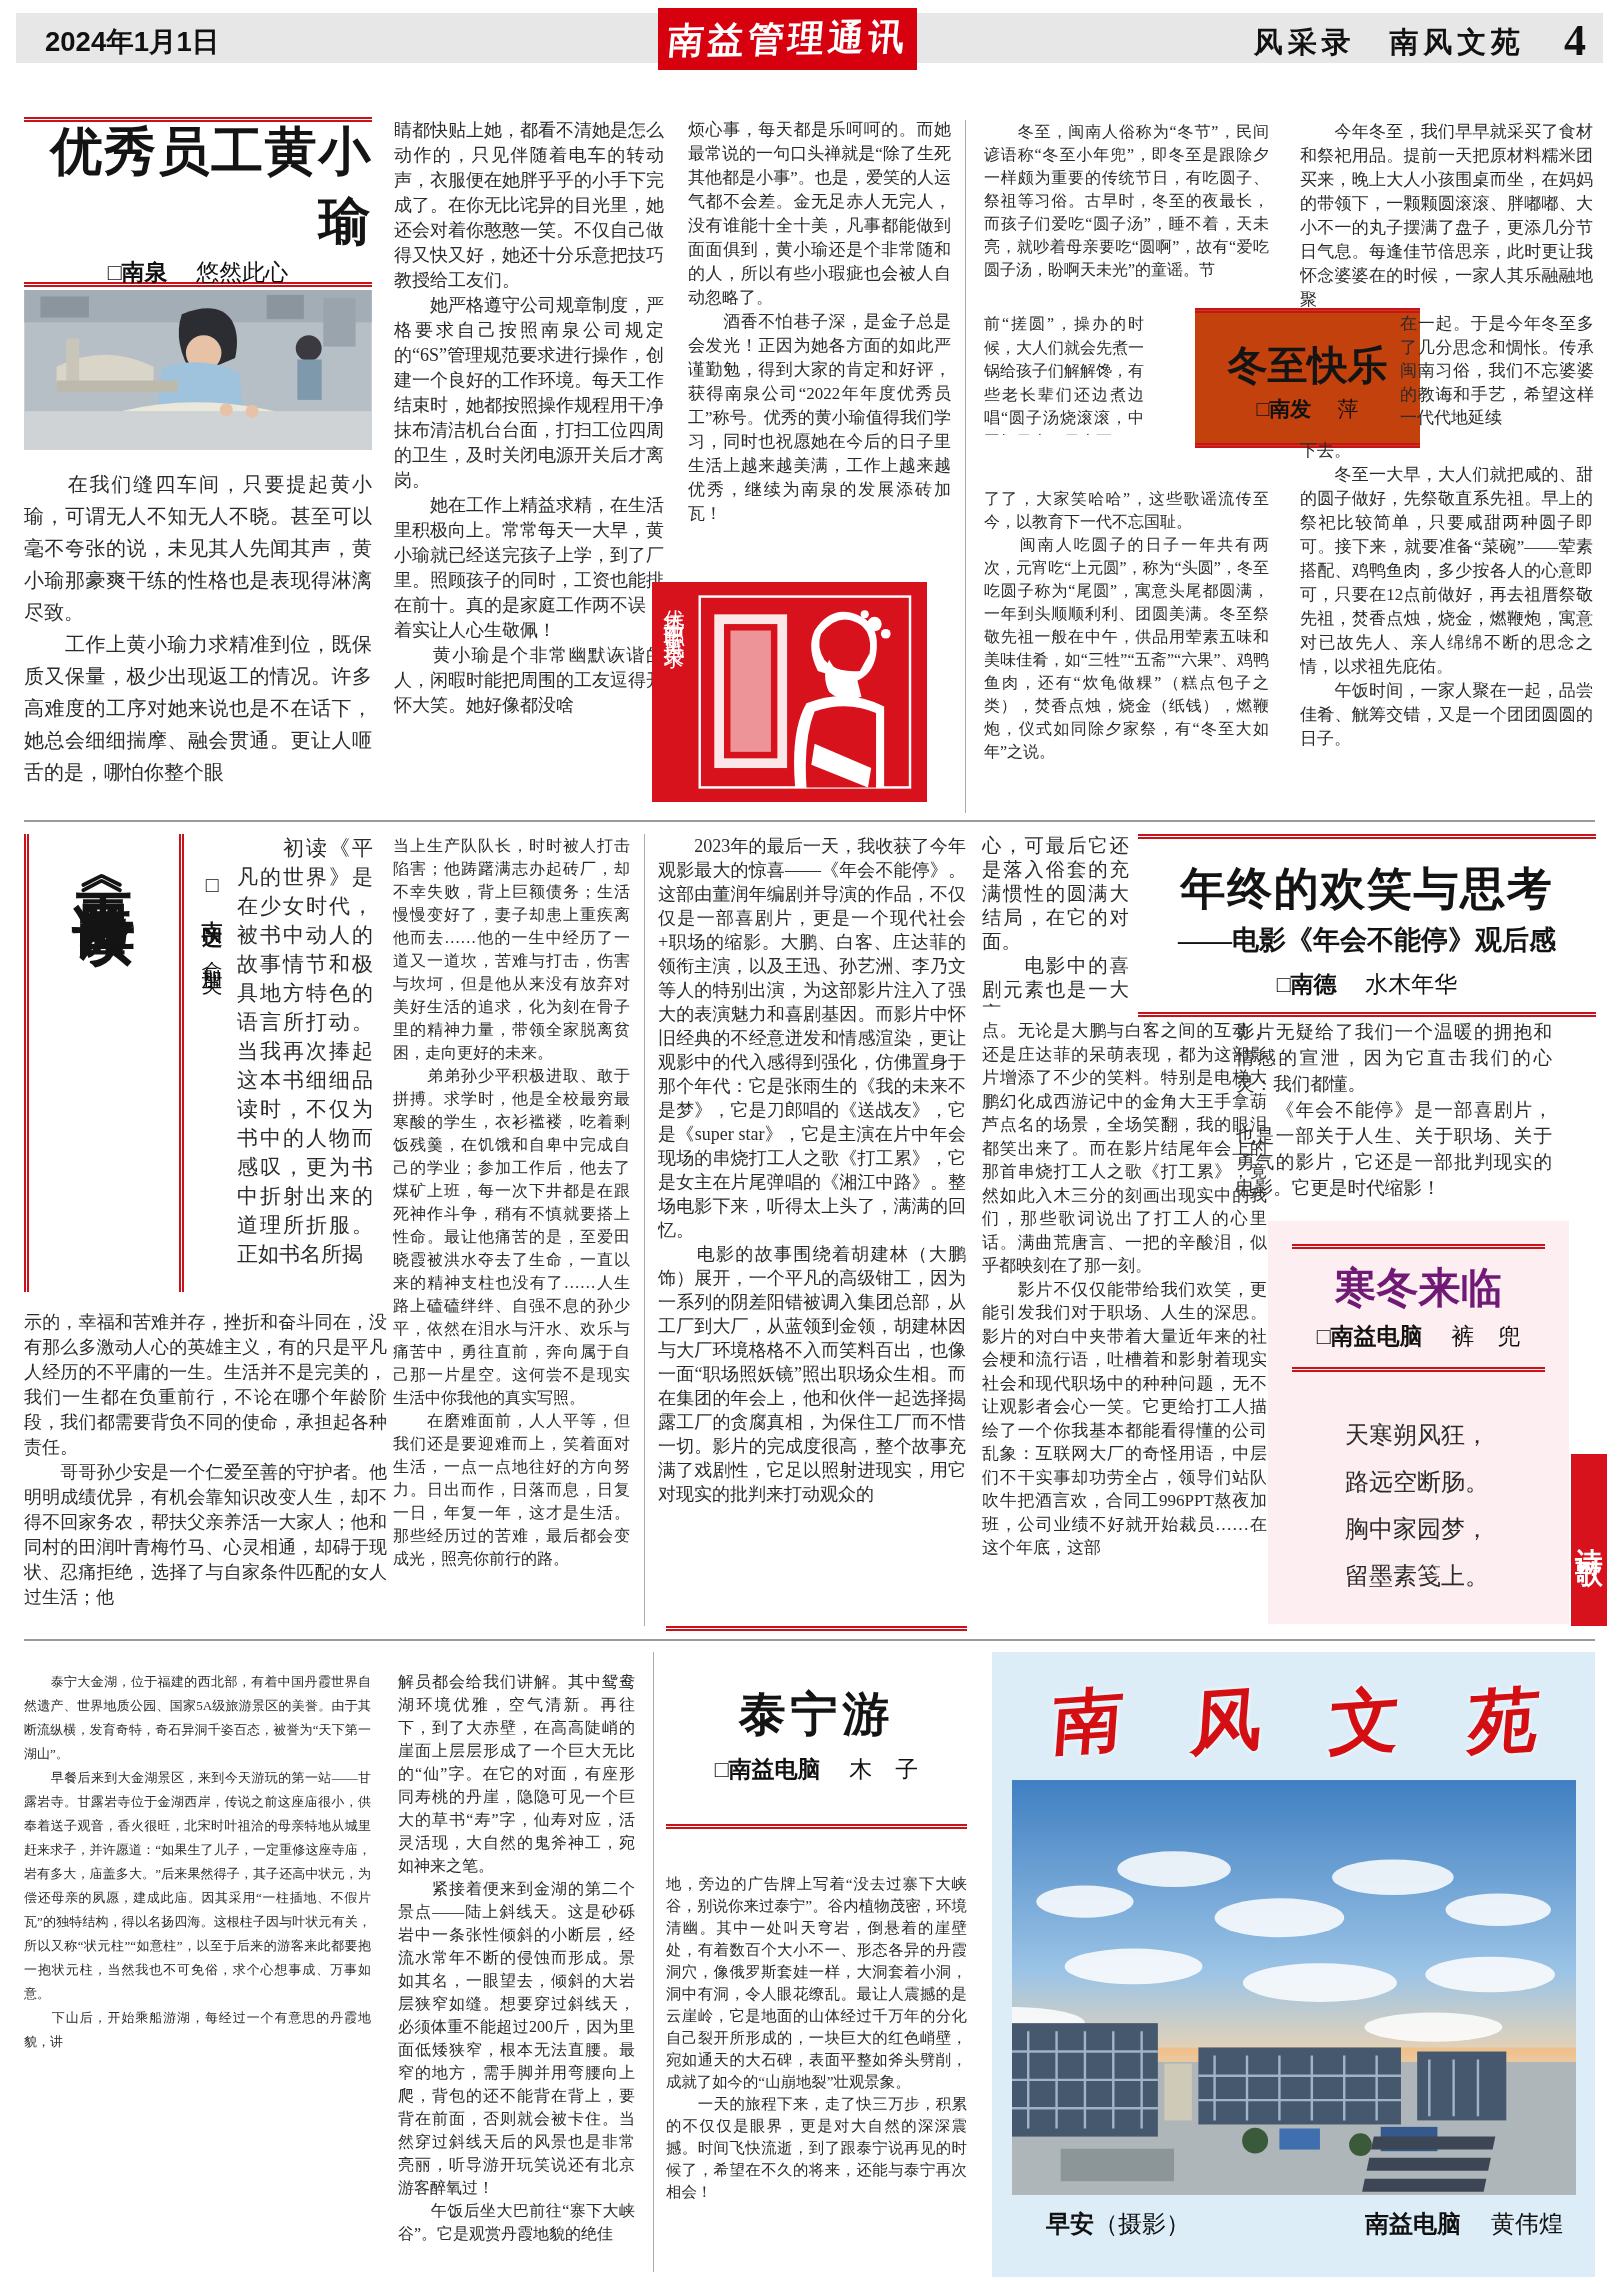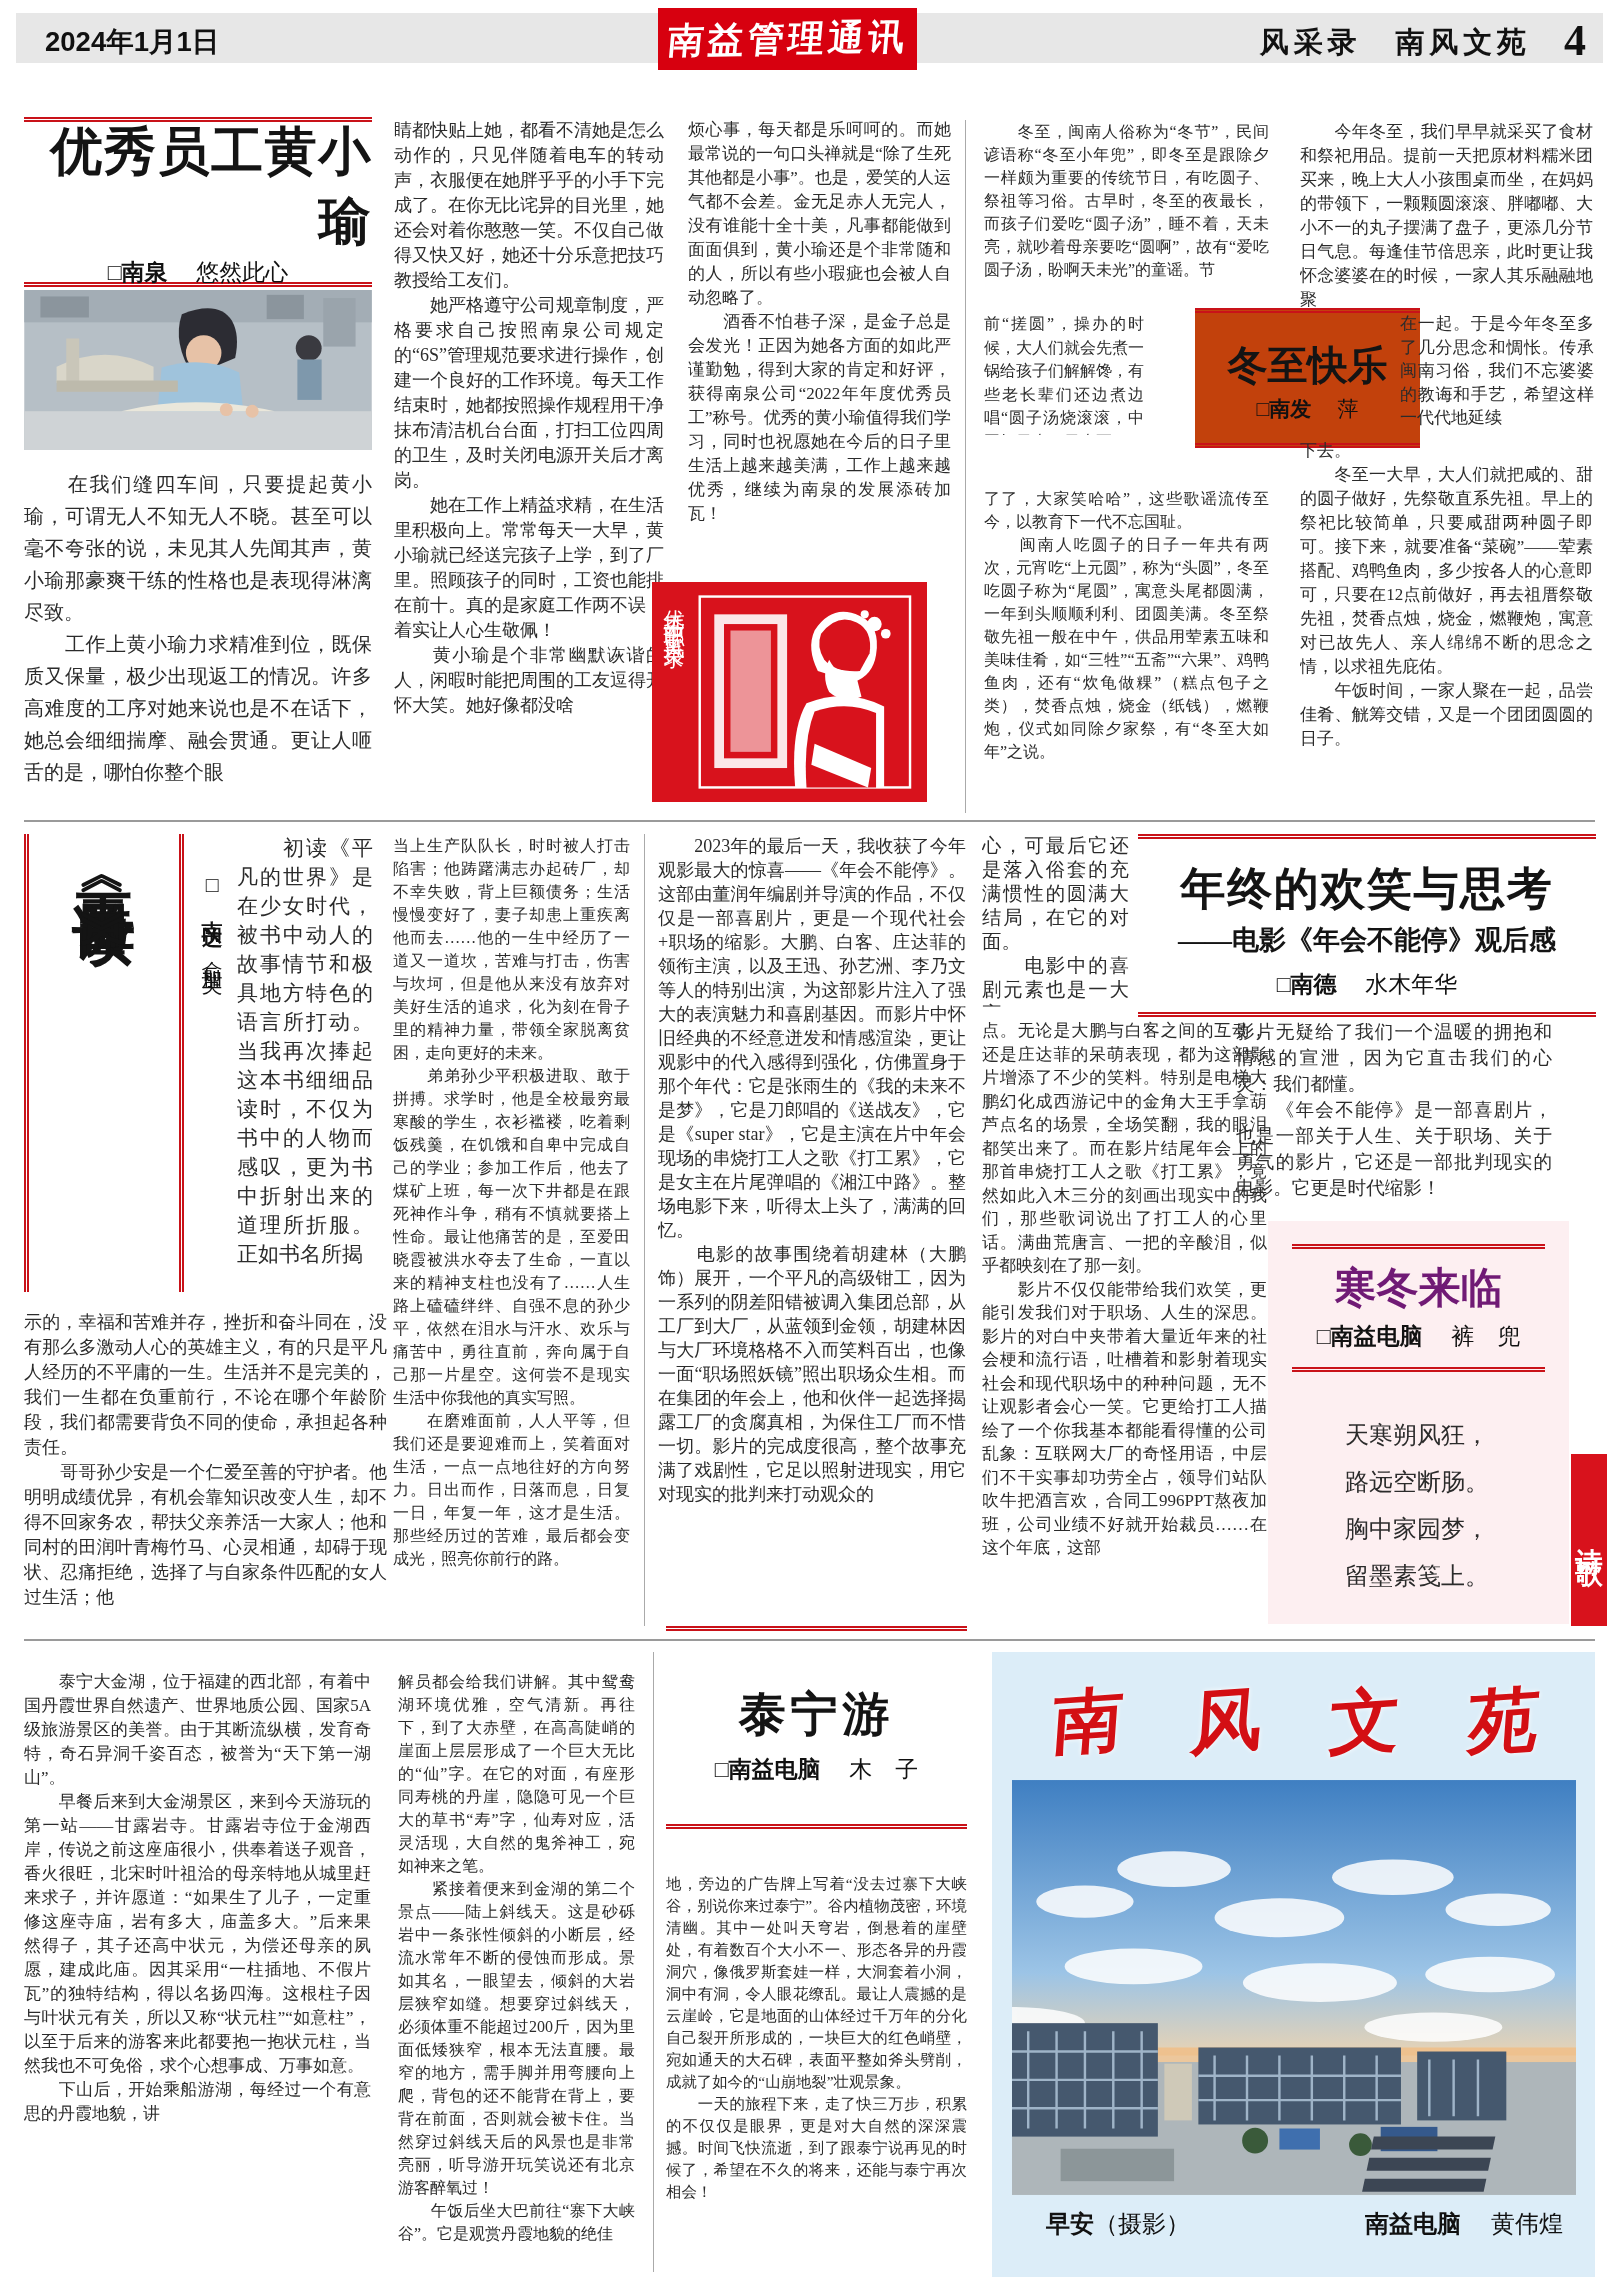--- a/index.html
+++ b/index.html
@@ -9,21 +9,21 @@
   .body-text{text-align:justify;overflow:hidden;white-space:pre-line;
              font-family:"Liberation Serif","DejaVu Serif",serif;}
   
   .hdr-bar{left:16px;top:13px;width:1587px;height:50px;background:#e7e7e7;}
   .hdr-date{left:45px;top:24px;font-family:"Liberation Sans","DejaVu Sans",sans-serif;
             font-weight:bold;font-size:27.5px;color:#111;}
   .masthead{left:658px;top:8px;width:259px;height:62px;background:#d7000f;
             display:flex;align-items:center;justify-content:center;}
   .masthead span{color:#fff;font-size:36px;font-weight:bold;letter-spacing:4px;
                  transform:skewX(-6deg) rotate(-1deg);font-family:"Liberation Serif",serif;}
-  .hdr-right{right:89px;top:23px;font-size:29px;font-weight:bold;letter-spacing:4.9px;color:#111;}
+  .hdr-right{right:95px;top:23px;font-size:29px;font-weight:bold;letter-spacing:4.9px;color:#111;}
   .hdr-page{right:34px;top:14.6px;font-size:44px;font-weight:bold;color:#111;}
   
   .hrule{background:#9a9a9a;height:1.6px;}
   .vrule{background:#aaaaaa;width:0.8px;}
   .red-dbl-top{border-top:5.7px double #c91219;}
   .red-dbl-bot{border-bottom:5.7px double #c91219;}
   
   .tblock{display:flex;flex-direction:column;align-items:center;justify-content:center;text-align:right;}
   .byline{font-size:23px;color:#111;}
   .byline b{font-family:"Liberation Sans","DejaVu Sans",sans-serif;font-weight:bold;}
@@ -71,21 +71,21 @@
   .poem{left:1268px;top:1221px;width:301px;height:403px;background:#fdeff1;}
   .poem-inner{margin:23px 24px 0 24px;}
   .poem h3{margin:11.3px 0 4.9px 0;font-size:42px;font-weight:bold;text-align:center;color:#701a75;}
   .poem .byline{display:block;text-align:center;margin-bottom:11.3px;}
   .poem-lines{margin-top:40px;padding-left:53px;font-size:24px;line-height:47px;white-space:pre-line;}
   .poetry-tab{left:1571px;top:1454px;width:36px;height:172px;background:#d8121c;
               display:flex;align-items:center;justify-content:center;}
   .poetry-tab span{writing-mode:vertical-rl;color:#fff;font-size:27.5px;letter-spacing:14.6px;
                    font-family:"Liberation Sans",sans-serif;font-weight:bold;}
   
-  .tn-c1{left:24px;top:1670px;width:347px;height:601px;font-size:17px;line-height:24px;}
+  .tn-c1{left:24px;top:1670px;width:347px;height:601px;font-size:13px;line-height:24px;}
   .tn-c2{left:398px;top:1670px;width:237px;height:601px;font-size:16px;line-height:23px;}
   .tn-title{left:666px;top:1582px;width:301px;height:193px;margin-top:44px;}
   .tn-title h2{margin:13px 0 8px 0;font-size:47px;font-weight:bold;color:#141414;letter-spacing:4.9px;}
   .tn-c3{left:666px;top:1873px;width:301px;height:398px;font-size:15.4px;line-height:22px;}
   
   .gallery{left:992px;top:1652px;width:603px;height:625px;background:#dcedf8;}
   .calli{left:1053px;top:1673px;width:486px;height:97px;display:flex;justify-content:space-between;
          align-items:center;}
   .calli span{color:#d30f14;font-size:70px;font-weight:bold;transform:skewX(-8deg) rotate(-4deg);
               text-shadow:0 0 4.9px #ffffff;}

